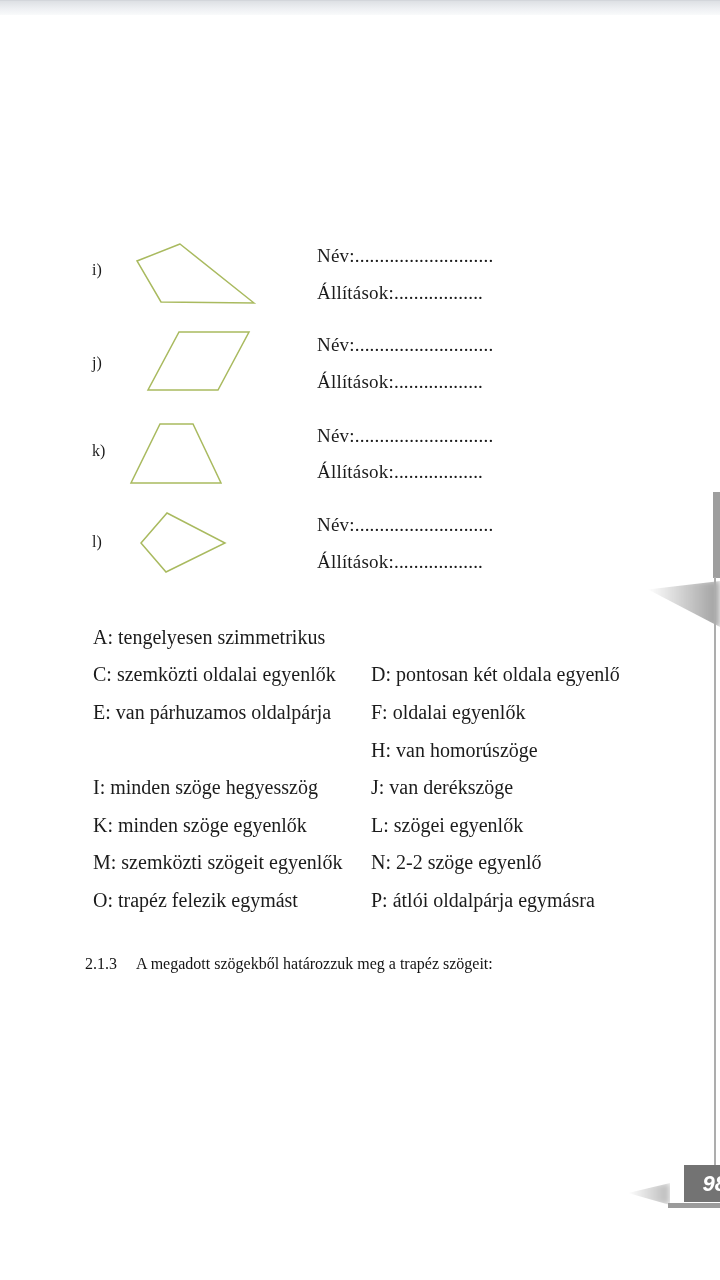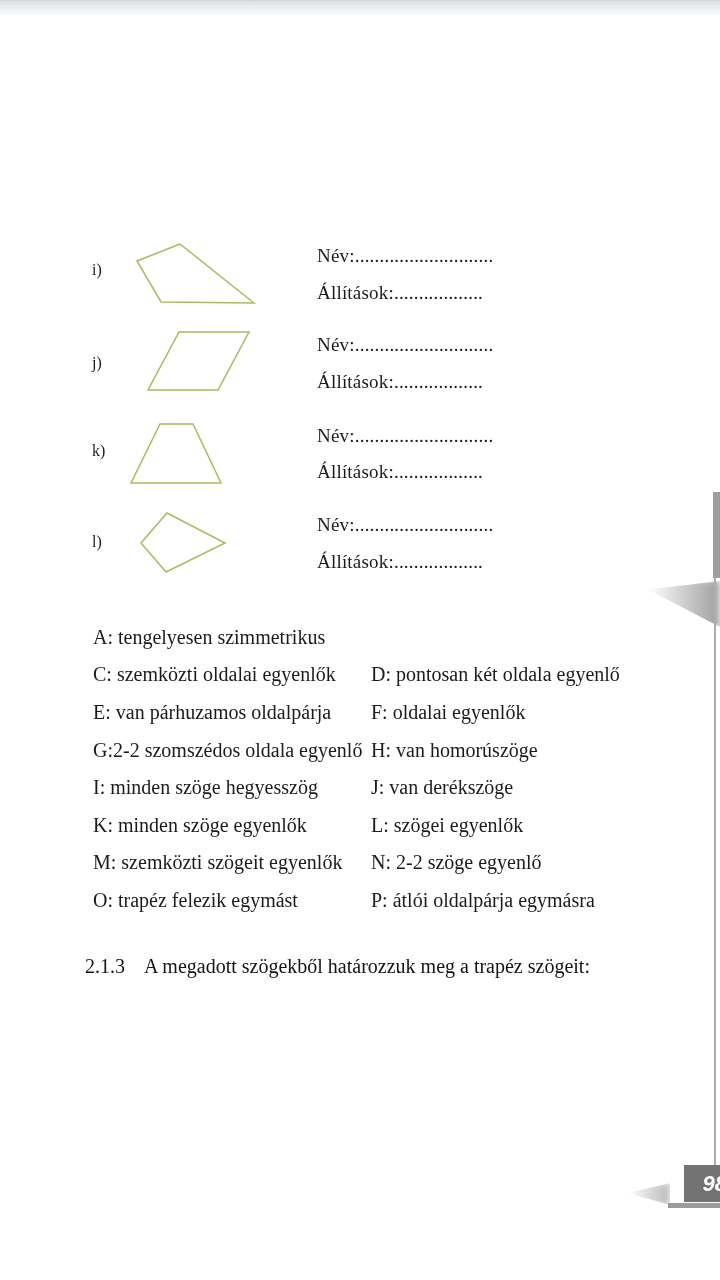--- a/index.html
+++ b/index.html
@@ -26,21 +26,21 @@
   .nev-k{top:425px}.all-k{top:461px}
   .nev-l{top:514px}.all-l{top:551px}
 
   
   .stmt{position:absolute;font-size:20px;color:#1b1b1b;white-space:nowrap;}
   .col-left{left:93px}.col-right{left:371px}
   .r0{top:626px}.r1{top:663px}.r2{top:701px}.r3{top:739px}
   .r4{top:776px}.r5{top:814px}.r6{top:851px}.r7{top:889px}
 
   
-  .section-line{position:absolute;left:85px;top:955px;font-size:20px;color:#141414;white-space:nowrap;}
+  .section-line{position:absolute;left:85px;top:955px;font-size:16px;color:#141414;white-space:nowrap;}
   .section-num{margin-right:19px;}
 
   
   .edge-bar{position:absolute;left:713px;top:492px;width:7px;height:86px;background:#9e9e9e;}
   .curl-shadow{position:absolute;left:648px;top:580px;width:72px;height:48px;
                background:linear-gradient(to right,rgba(130,130,130,0) 0%,rgba(120,120,120,.65) 90%);
                clip-path:polygon(0 20%,100% 2%,100% 98%);filter:blur(3px);}
   .edge-rule{position:absolute;left:714px;top:577px;width:2px;height:589px;background:#adadad;}
   .badge{position:absolute;left:684px;top:1165px;width:50px;height:37px;background:#737373;
          color:#fff;font:italic 700 22px "Liberation Sans",sans-serif;
@@ -84,21 +84,20 @@
     <polygon points="34,8 92,38 33,67 8,38" stroke="#a9ba5f"></polygon>
   </svg>
   <span class="writein nev-l">Név:............................</span>
   <span class="writein all-l">Állítások:..................</span>
 
   <span class="stmt col-left r0">A: tengelyesen szimmetrikus</span>
   <span class="stmt col-left r1">C: szemközti oldalai egyenlők</span>
   <span class="stmt col-right r1">D: pontosan két oldala egyenlő</span>
   <span class="stmt col-left r2">E: van párhuzamos oldalpárja</span>
   <span class="stmt col-right r2">F: oldalai egyenlők</span>
-  <span class="stmt col-left r3">G:2-2 szomszédos oldala egyenlő</span>
   <span class="stmt col-right r3">H: van homorúszöge</span>
   <span class="stmt col-left r4">I: minden szöge hegyesszög</span>
   <span class="stmt col-right r4">J: van derékszöge</span>
   <span class="stmt col-left r5">K: minden szöge egyenlők</span>
   <span class="stmt col-right r5">L: szögei egyenlők</span>
   <span class="stmt col-left r6">M: szemközti szögeit egyenlők</span>
   <span class="stmt col-right r6">N: 2-2 szöge egyenlő</span>
   <span class="stmt col-left r7">O: trapéz felezik egymást</span>
   <span class="stmt col-right r7">P: átlói oldalpárja egymásra</span>
 

